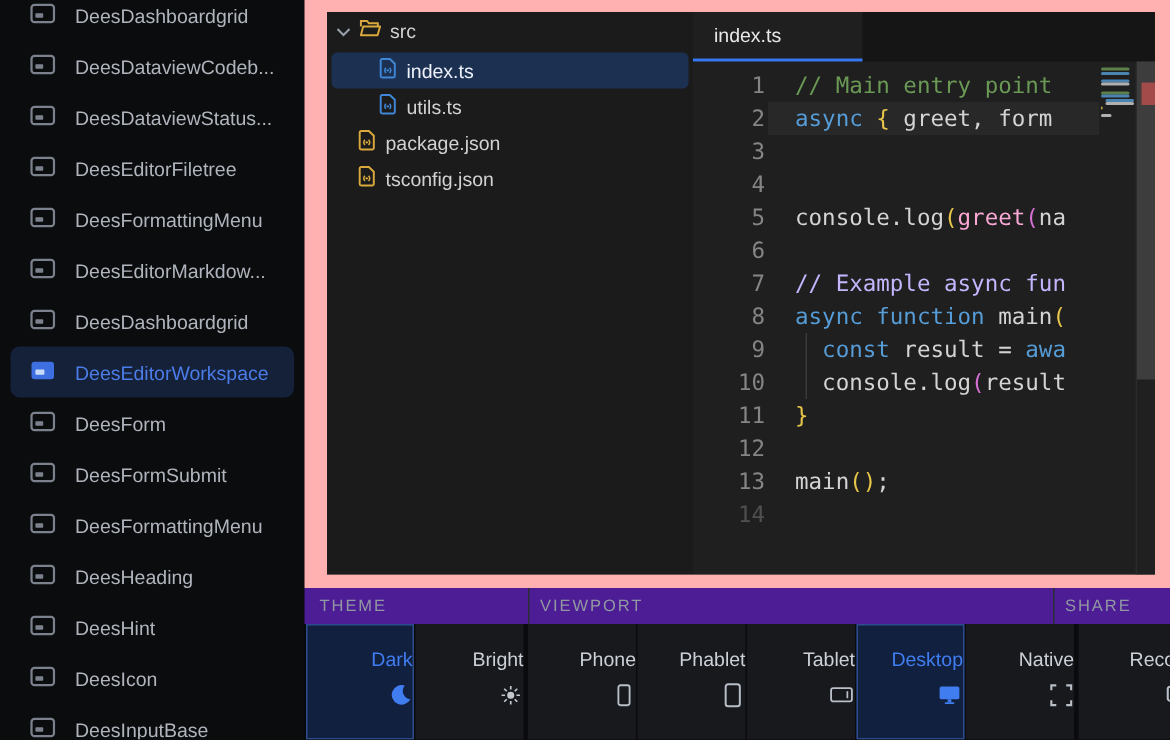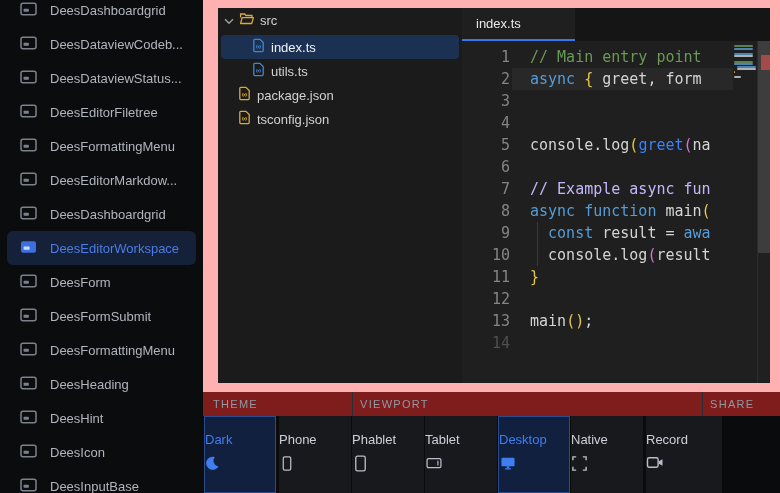--- a/index.html
+++ b/index.html
@@ -41,30 +41,30 @@
   .ltext{margin-left:20px;flex:1;position:relative}
   .guide{position:absolute;left:7px;top:0;bottom:0;width:1px;background:#3a3a3a}
   .minimap{width:24px;flex:none;position:relative}
   .mbar{position:absolute;height:2px;border-radius:1px;opacity:.8}
   .vscroll{width:13px;flex:none;position:relative;background:#202020;border-left:1px solid #2b2b2b;box-sizing:border-box}
   .thumb{position:absolute;top:0;left:0;right:0;height:212px;background:#3d3d3d;cursor:pointer}
   .marker{position:absolute;top:14px;right:0;width:9px;height:15px;background:#a34a4a}
 
   
   .toolbar{position:absolute;left:203px;top:392px;width:577px;height:101px;background:#0a0b0d}
-  .t-head{height:24px;display:flex;align-items:center;background:#7f1d1d;
+  .t-head{height:24px;display:flex;align-items:center;background:#4c1d95;
           font-size:11px;letter-spacing:1.3px;color:#9298a2}
   .t-head .hc{height:100%;display:flex;align-items:center;box-sizing:border-box}
   .hc.h-theme{width:149px;padding-left:10px}
   .hc.h-viewport{width:350px;padding-left:7px;border-left:1px solid #2b2e35}
   .hc.h-share{flex:1;padding-left:7px;border-left:1px solid #2b2e35}
   .t-buttons{display:flex;height:77px;padding-left:1px;gap:3px}
   .bgroup{display:flex;gap:1px}
   .tbtn{width:72px;box-sizing:border-box;background:#17191d;display:flex;flex-direction:column;
-        align-items:flex-start;padding-top:16px;gap:8px;font-size:13px;color:#ccd1d8;cursor:pointer}
+        align-items:flex-end;padding-top:16px;gap:8px;font-size:13px;color:#ccd1d8;cursor:pointer}
   .tbtn:last-child.wide{width:76px}
   .tbtn.sel{background:#122040;border:1px solid #2c4c8e;color:#3f7df0;padding-top:15px}
 </style>
 </head>
 <body>
 
 <aside class="sidebar">
   <div class="side-list">
       <div class="side-item">
         <span><svg width="17" height="14" viewBox="0 0 17 14">
@@ -236,21 +236,21 @@
         <div class="tab">
           <span>index.ts</span>
         </div>
       </div>
       <div class="codewrap">
         <div class="code">
             <div class="cline"><span class="lnum">1</span><span class="ltext"><span style="color:#6a9955">// Main entry point</span></span></div>
             <div class="cline cur"><span class="lnum">2</span><span class="ltext"><span style="color:#569cd6">async</span><span style="color:#d4d4d4"> </span><span style="color:#e8c64a">{</span><span style="color:#d4d4d4"> greet, form</span></span></div>
             <div class="cline"><span class="lnum">3</span><span class="ltext"></span></div>
             <div class="cline"><span class="lnum">4</span></div>
-            <div class="cline"><span class="lnum">5</span><span class="ltext"><span style="color:#d4d4d4">console.log</span><span style="color:#e8c64a">(</span><span style="color:#3b82f6">greet</span><span style="color:#d670d6">(</span><span style="color:#d4d4d4">na</span></span></div>
+            <div class="cline"><span class="lnum">5</span><span class="ltext"><span style="color:#d4d4d4">console.log</span><span style="color:#e8c64a">(</span><span style="color:#f9a8d4">greet</span><span style="color:#d670d6">(</span><span style="color:#d4d4d4">na</span></span></div>
             <div class="cline"><span class="lnum">6</span><span class="ltext"></span></div>
             <div class="cline"><span class="lnum">7</span><span class="ltext"><span style="color:#c4b5fd">// Example async fun</span></span></div>
             <div class="cline"><span class="lnum">8</span><span class="ltext"><span style="color:#569cd6">async</span><span style="color:#d4d4d4"> </span><span style="color:#569cd6">function</span><span style="color:#d4d4d4"> main</span><span style="color:#e8c64a">(</span></span></div>
             <div class="cline"><span class="lnum">9</span><span class="ltext"><span class="guide"></span><span style="color:#d4d4d4">  </span><span style="color:#569cd6">const</span><span style="color:#d4d4d4"> result = </span><span style="color:#569cd6">awa</span></span></div>
             <div class="cline"><span class="lnum">10</span><span class="ltext"><span class="guide"></span><span style="color:#d4d4d4">  </span><span style="color:#d4d4d4">console.log</span><span style="color:#d670d6">(</span><span style="color:#d4d4d4">result</span></span></div>
             <div class="cline"><span class="lnum">11</span><span class="ltext"><span style="color:#e8c64a">}</span></span></div>
             <div class="cline"><span class="lnum">12</span><span class="ltext"></span></div>
             <div class="cline"><span class="lnum">13</span><span class="ltext"><span style="color:#d4d4d4">main</span><span style="color:#e8c64a">(</span><span style="color:#e8c64a">)</span><span style="color:#d4d4d4">;</span></span></div>
             <div class="cline dim"><span class="lnum">14</span><span class="ltext"></span></div>
           </div>
@@ -282,20 +282,36 @@
     <div class="hc h-share">SHARE</div>
   </div>
   <div class="t-buttons">
       <div class="bgroup">
         <div class="tbtn sel">
           <span>Dark</span>
           <span><svg width="15" height="16" viewBox="0 0 16 16">
               <path d="M10.5 1.6a7 7 0 1 0 4 9.8A6 6 0 0 1 10.5 1.6z" fill="#3f7df0"></path>
             </svg></span>
         </div>
+        <div class="tbtn">
+          <span>Bright</span>
+          <span><svg width="17" height="17" viewBox="0 0 18 18">
+              <g stroke="#c3c8d0" stroke-width="1.2">
+                <circle cx="9" cy="9" r="1.9" fill="#c3c8d0"></circle>
+                <line x1="13" y1="9" x2="15.5" y2="9"></line>
+                <line x1="11.82842712474619" y1="11.82842712474619" x2="13.59619407771256" y2="13.596194077712559"></line>
+                <line x1="9" y1="13" x2="9" y2="15.5"></line>
+                <line x1="6.17157287525381" y1="11.82842712474619" x2="4.403805922287441" y2="13.59619407771256"></line>
+                <line x1="5" y1="9" x2="2.5" y2="9"></line>
+                <line x1="6.171572875253809" y1="6.17157287525381" x2="4.40380592228744" y2="4.403805922287441"></line>
+                <line x1="9" y1="5" x2="8.999999999999998" y2="2.5"></line>
+                <line x1="11.82842712474619" y1="6.171572875253809" x2="13.596194077712557" y2="4.40380592228744"></line>
+              </g>
+            </svg></span>
+        </div>
       </div>
       <div class="bgroup">
         <div class="tbtn">
           <span>Phone</span>
           <span><svg width="16" height="17" viewBox="0 0 18 18">
               <rect x="4.8" y="1.5" width="8.4" height="15" rx="1.6" fill="none" stroke="#b9bfc8" stroke-width="1.4"></rect>
             </svg></span>
         </div>
         <div class="tbtn">
           <span>Phablet</span>

